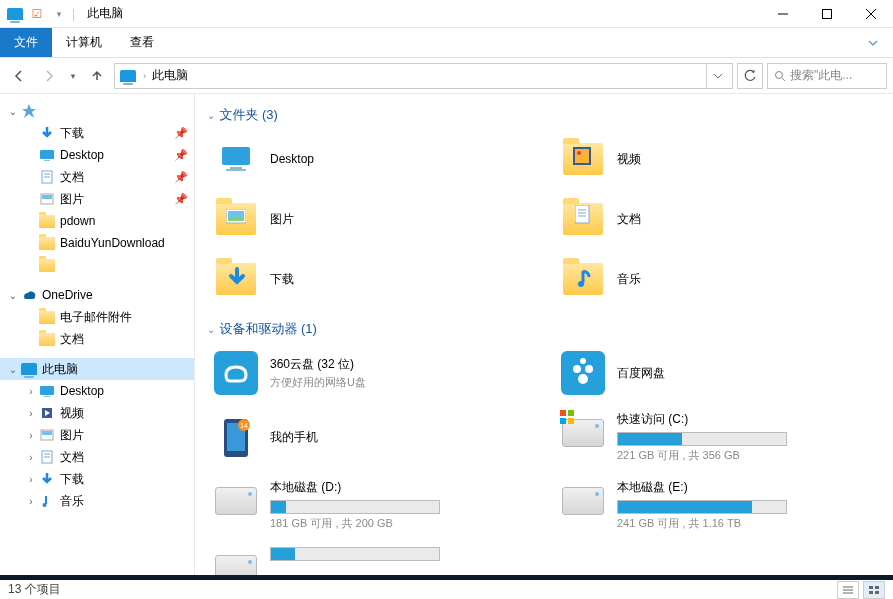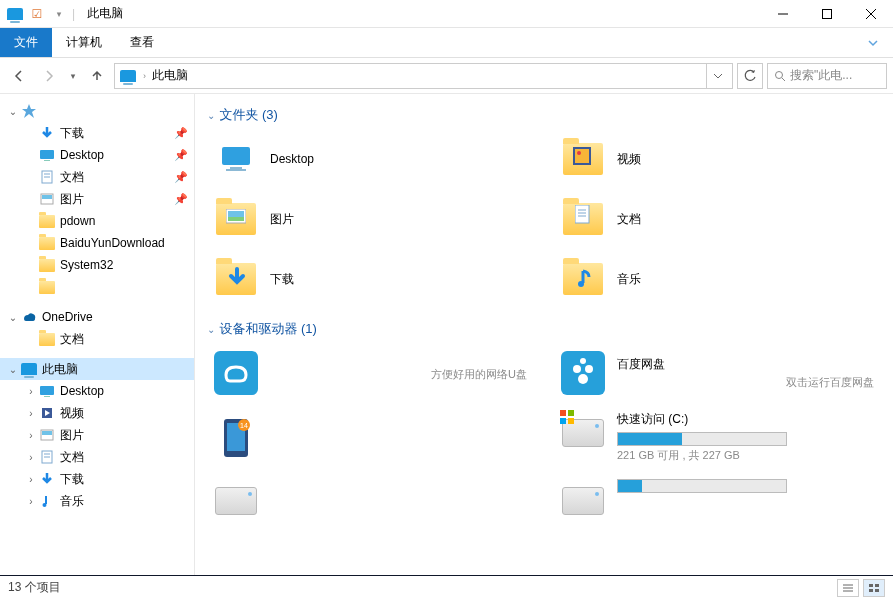--- a/index.html
+++ b/index.html
@@ -34,28 +34,28 @@
 .ti-pin { width: 14px; color: #888; font-size: 11px; }
 .content { flex: 1; overflow-y: auto; padding: 8px 12px; }
 .group-header { display: flex; align-items: center; gap: 4px; color: #1255a2; font-size: 13px; margin: 4px 0 8px 0; cursor: pointer; }
 .gh-chevron { font-size: 10px; color: #5b86b6; }
 .gh-line { flex: 1; height: 1px; background: transparent; margin-left: 6px; }
 .grid { display: grid; grid-template-columns: 1fr 1fr; gap: 6px 20px; margin-bottom: 14px; }
 .item { display: flex; align-items: center; gap: 12px; padding: 4px 6px; border: 1px solid transparent; cursor: pointer; }
 .big-icon { width: 44px; height: 44px; display: flex; align-items: center; justify-content: center; flex-shrink: 0; }
 .item-body { flex: 1; min-width: 0; }
 .item-title { font-size: 12px; color: #000; }
-.item-sub { font-size: 11px; color: #8a8a8a; margin-top: 2px; text-align: right; }
+.item-sub { font-size: 11px; color: #8a8a8a; margin-top: 2px; }
 .drive { display: flex; align-items: flex-start; gap: 12px; padding: 4px 6px; border: 1px solid transparent; cursor: pointer; }
 .drive-body { flex: 1; min-width: 0; }
 .drive-title { font-size: 12px; margin-bottom: 4px; }
 .drive-bar { height: 14px; border: 1px solid #bcbcbc; background: #eaeaea; position: relative; margin-bottom: 2px; width: 170px; }
 .drive-fill { position: absolute; top: 0; left: 0; bottom: 0; background: #26a0da; }
 .drive-stat { font-size: 11px; color: #8a8a8a; }
-.statusbar { height: 24px; border-top: 1px solid #0f172a; display: flex; align-items: center; padding: 0 8px; font-size: 12px; color: #444; }
+.statusbar { height: 24px; border-top: 5px solid #0f172a; display: flex; align-items: center; padding: 0 8px; font-size: 12px; color: #444; }
 .status-right { margin-left: auto; display: flex; gap: 4px; }
 .viewbtn { width: 22px; height: 18px; border: 1px solid #ccc; display: flex; align-items: center; justify-content: center; cursor: pointer; }
 .pc-icon-sm { width: 16px; height: 12px; background: #1a98df; border-radius: 2px 2px 0 0; position: relative; }
 .pc-icon-sm::after { content: ''; position: absolute; bottom: -3px; left: 3px; width: 10px; height: 2px; background: #7bb6d8; border-radius: 1px; }
 .folder { width: 40px; height: 32px; background: linear-gradient(#ffe79e, #ffc94b); border-radius: 2px; position: relative; }
 .folder::before { content: ''; position: absolute; top: -5px; left: 0; width: 16px; height: 6px; background: #ffd978; border-radius: 2px 2px 0 0; }
 .folder-sm { width: 16px; height: 13px; background: linear-gradient(#ffe79e, #ffc94b); border-radius: 1px; position: relative; }
 .folder-sm::before { content: ''; position: absolute; top: -3px; left: 0; width: 7px; height: 3px; background: #ffd978; border-radius: 1px 1px 0 0; }
 .drive-icon { width: 42px; height: 28px; background: linear-gradient(#f0f0f0, #d6d6d6); border: 1px solid #b8b8b8; border-radius: 3px; position: relative; }
 .drive-icon::after { content: ''; position: absolute; right: 4px; top: 4px; width: 4px; height: 4px; background: #7abdef; border-radius: 50%; }
@@ -225,39 +225,39 @@
             <div class="folder-sm"></div>
           </span>
     <span class="ti-label">BaiduYunDownload</span>
     </div>
         <div class="tree-item">
           <span class="ti-indent" style="width:24px"></span>
     <span class="ti-exp"></span>
     <span class="ti-icon">
             <div class="folder-sm"></div>
           </span>
-    <span class="ti-label">System32</span>
-    </div>
-        <div class="tree-item">
-          <span class="ti-indent" style="width:24px"></span>
-    <span class="ti-exp"></span>
-    <span class="ti-icon">
-            <div class="folder-sm"></div>
-          </span>
     </div>
         <div style="height: 8px;"></div>
         <div class="tree-item">
           <span class="ti-indent" style="width:6px"></span>
     <span class="ti-exp">⌄</span>
     <span class="ti-icon">
             <svg width="16" height="16">
               <path d="M3 10 Q3 6 7 6 Q9 3 12 5 Q15 6 14 10 Q14 12 11 12 L5 12 Q3 12 3 10" fill="#0a64a4"></path>
             </svg>
           </span>
     <span class="ti-label">OneDrive</span>
+    </div>
+        <div class="tree-item">
+          <span class="ti-indent" style="width:24px"></span>
+    <span class="ti-exp"></span>
+    <span class="ti-icon">
+            <div class="folder-sm"></div>
+          </span>
+    <span class="ti-label">电子邮件附件</span>
     </div>
         <div class="tree-item">
           <span class="ti-indent" style="width:24px"></span>
     <span class="ti-exp"></span>
     <span class="ti-icon">
             <div class="folder-sm"></div>
           </span>
     <span class="ti-label">文档</span>
     </div>
         <div style="height: 8px;"></div>
@@ -435,70 +435,92 @@
     </div>
     <div class="grid" id="devices-grid">
         <div class="item">
           <div class="big-icon">
             <svg width="44" height="44">
               <rect width="44" height="44" rx="6" fill="#26a0da"></rect>
               <path d="M12 24 Q12 16 22 16 Q32 16 32 24 Q32 30 26 30 L16 30 Q12 30 12 24" fill="none" stroke="#fff" stroke-width="3"></path>
             </svg>
           </div>
     <div class="item-body">
+            <div class="item-title">360云盘 (32 位)</div>
     <div class="item-sub">方便好用的网络U盘</div>
           </div>
         </div>
         <div class="item">
           <div class="big-icon">
             <svg width="44" height="44">
               <rect width="44" height="44" rx="6" fill="#26a0da"></rect>
               <circle cx="16" cy="18" r="4" fill="#fff"></circle>
               <circle cx="28" cy="18" r="4" fill="#fff"></circle>
               <circle cx="22" cy="28" r="5" fill="#fff"></circle>
               <circle cx="22" cy="10" r="3" fill="#fff"></circle>
             </svg>
           </div>
     <div class="item-body">
             <div class="item-title">百度网盘</div>
-    <div class="item-sub">双击运行百度网盘</div>
           </div>
         </div>
         <div class="item">
           <div class="big-icon">
             <svg width="44" height="44">
               <rect x="10" y="4" width="24" height="38" rx="3" fill="#2b4c7e"></rect>
               <rect x="13" y="8" width="18" height="28" fill="#3a98d8"></rect>
               <circle cx="30" cy="10" r="6" fill="#f7931e"></circle>
               <text x="30" y="13" font-size="7" fill="#fff" text-anchor="middle">14</text>
             </svg>
           </div>
+    <div class="item-body">
+            <div class="item-title">我的手机</div>
+    </div>
         </div>
         <div class="drive">
           <div class="big-icon" style="position:relative">
             <div class="drive-icon"></div>
             <svg width="16" height="16" style="position:absolute;left:-2px;top:-2px">
               <rect x="1" y="1" width="6" height="6" fill="#f25022"></rect>
               <rect x="9" y="1" width="6" height="6" fill="#7fba00"></rect>
               <rect x="1" y="9" width="6" height="6" fill="#00a4ef"></rect>
               <rect x="9" y="9" width="6" height="6" fill="#ffb900"></rect>
             </svg>
           </div>
     <div class="drive-body">
       <div class="drive-title">快速访问 (C:)</div>
       <div class="drive-bar">
               <div class="drive-fill" style="width:38%"></div>
             </div>
-      <div class="drive-stat">221 GB 可用 , 共 227 GB</div>
+      <div class="drive-stat">221 GB 可用 , 共 356 GB</div>
     </div>
         </div>
         <div class="drive">
           <div class="big-icon" style="position:relative">
             <div class="drive-icon"></div>
           </div>
+    <div class="drive-body">
+      <div class="drive-title">本地磁盘 (D:)</div>
+      <div class="drive-bar">
+              <div class="drive-fill" style="width:9%"></div>
+            </div>
+      <div class="drive-stat">181 GB 可用 , 共 200 GB</div>
+    </div>
+        </div>
+        <div class="drive">
+          <div class="big-icon" style="position:relative">
+            <div class="drive-icon"></div>
+          </div>
+    <div class="drive-body">
+      <div class="drive-title">本地磁盘 (E:)</div>
+      <div class="drive-bar">
+              <div class="drive-fill" style="width:80%"></div>
+            </div>
+      <div class="drive-stat">241 GB 可用 , 共 1.16 TB</div>
+    </div>
         </div>
         <div class="drive">
           <div class="big-icon" style="position:relative">
             <div class="drive-icon"></div>
           </div>
     <div class="drive-body">
       <div class="drive-bar">
               <div class="drive-fill" style="width:14%"></div>
             </div>
 

